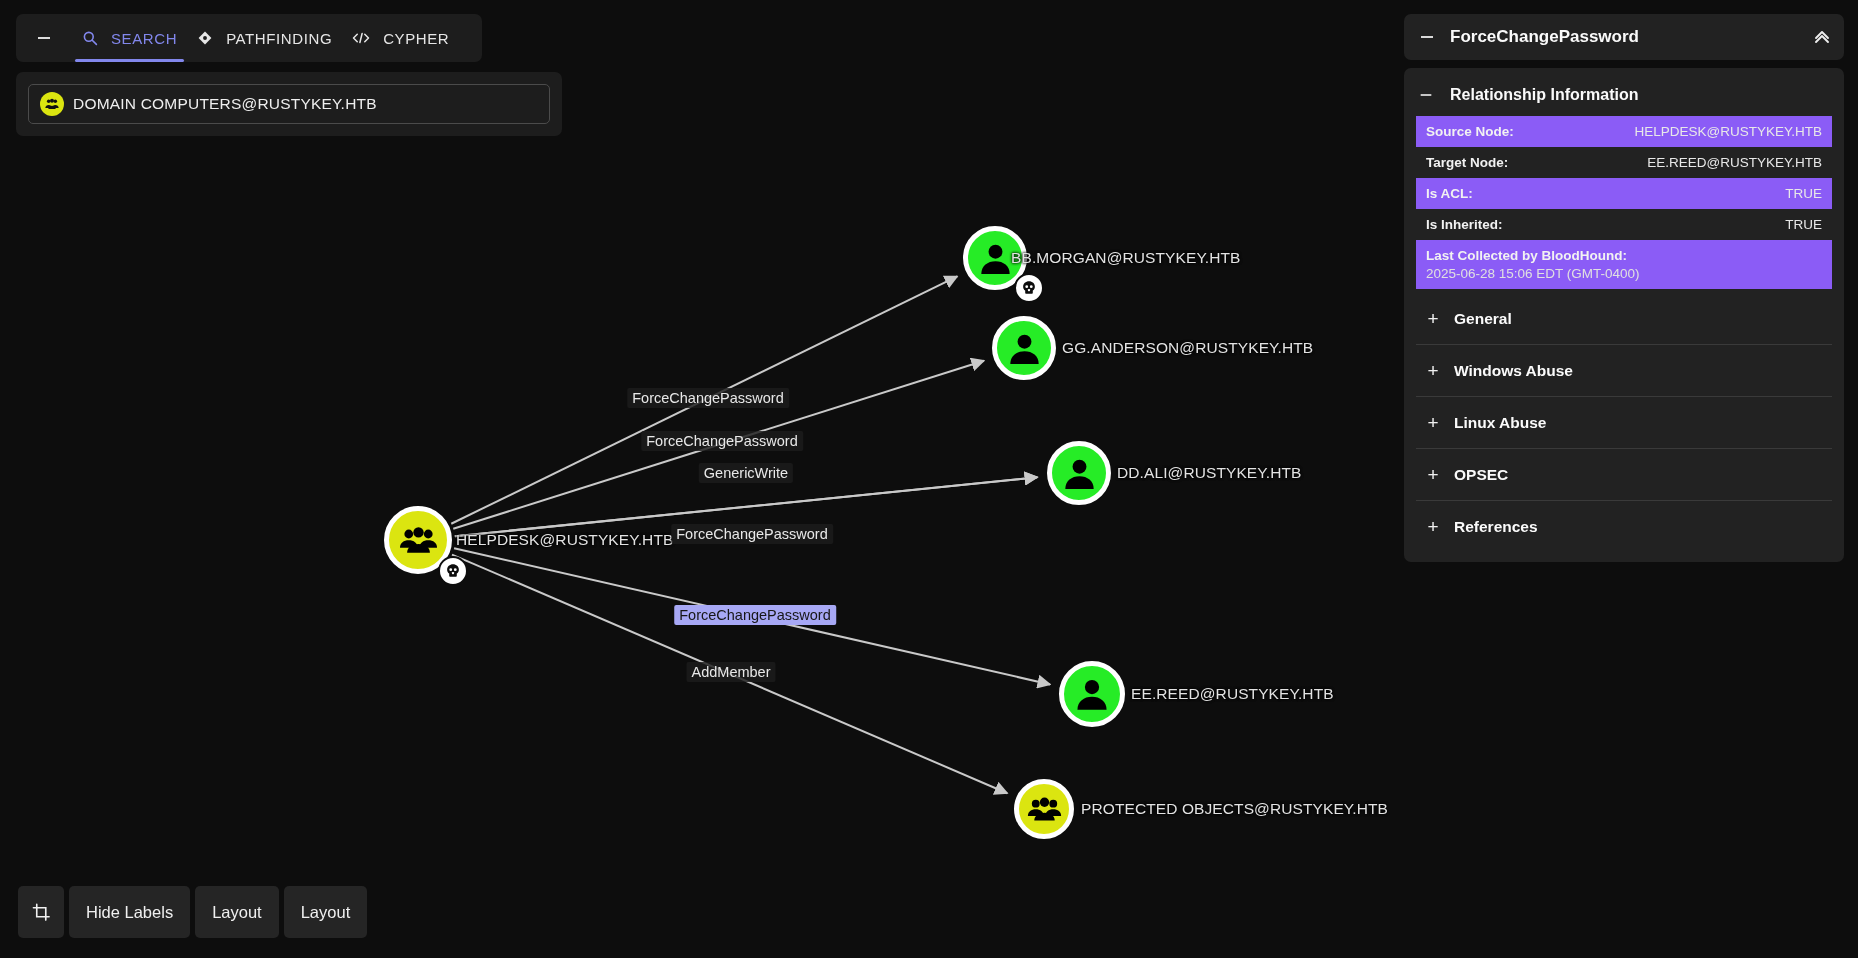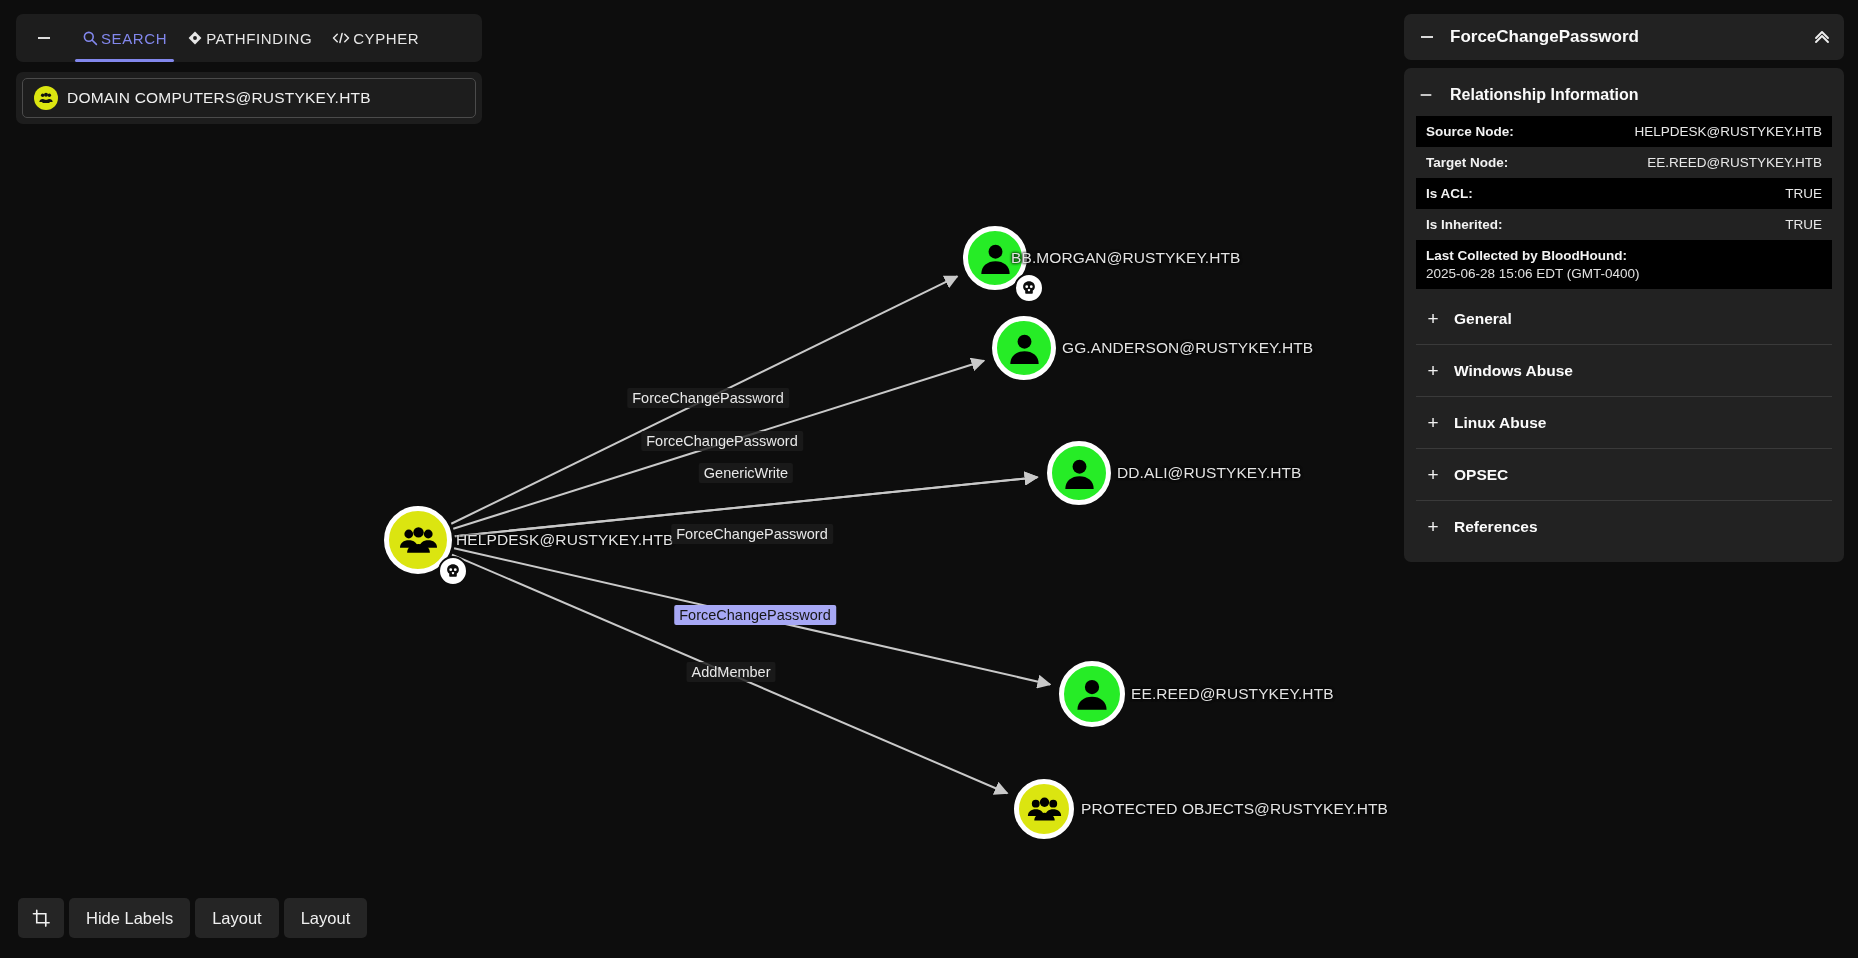--- a/index.html
+++ b/index.html
@@ -49,54 +49,54 @@
   #tabbar {
     display: flex; align-items: stretch; height: 48px;
     background: #1d1d1d; border-radius: 7px; overflow: hidden;
     width: 466px;
   }
   #collapse-search-btn {
     width: 56px; display:flex; align-items:center; justify-content:center;
     color:#dcdcdc; background:transparent; border:none; cursor:pointer;
   }
   .tab {
-    display: flex; align-items: center; gap: 3px;
+    display: flex; align-items: center; gap: 13px;
     padding: 0 10px; color: #e6e6e6; font-size: 15px;
     letter-spacing: .6px; cursor: pointer; position: relative;
     background: transparent; border: none; font-family: inherit;
   }
   .tab.active { color: #8287ec; }
   .tab.active::after {
     content: ""; position: absolute; left: 3px; right: 3px; bottom: 0;
     height: 3px; background: #8287ec; border-radius: 2px;
   }
   .tab .ic { display:flex; align-items:center; }
 
   #search-field-box {
     margin-top: 10px; background: #1d1d1d; border-radius: 7px;
-    padding: 6px; width: 466px;
+    padding: 12px; width: 546px;
   }
   #search-input-row {
     display: flex; align-items: center; gap: 9px;
     border: 1px solid #4b4b4b; border-radius: 5px;
     height: 40px; padding: 0 11px; background: transparent;
   }
   #search-chip-icon {
     width: 24px; height: 24px; border-radius: 50%; background: #dbe510;
     display:flex; align-items:center; justify-content:center; flex: 0 0 auto;
   }
   #search-value { color: #efefef; font-size: 15.5px; letter-spacing: .2px; }
 
   
   #bottom-toolbar {
     position: absolute; left: 18px; bottom: 20px; display: flex; gap: 5px; z-index: 20;
   }
   .tb-btn {
     background: #252525; color: #f0f0f0; border: none; border-radius: 5px;
-    height: 40px; padding: 0 17px; font-size: 16.5px; font-family: inherit;
+    height: 52px; padding: 0 17px; font-size: 16.5px; font-family: inherit;
     cursor: pointer; display: flex; align-items: center; justify-content: center;
   }
   .tb-btn.icon-only { width: 46px; padding: 0; }
 
   
   #right-panel { position: absolute; right: 14px; top: 14px; width: 440px; z-index: 20; }
   #panel-header {
     background: #222222; border-radius: 7px; height: 46px;
     display: flex; align-items: center; padding: 0 12px 0 14px;
   }
@@ -114,21 +114,21 @@
   #rel-info-header {
     display: flex; align-items: center; padding: 6px 14px 12px;
   }
   #rel-info-title { color: #fafafa; font-size: 16px; font-weight: bold; margin-left: 6px; text-align: right; }
 
   .kv-list { padding: 0 12px; }
   .kv-row {
     display: flex; align-items: baseline; justify-content: space-between;
     padding: 8px 10px; font-size: 13.5px; gap: 12px;
   }
-  .kv-row.zebra { background: #000000; }
+  .kv-row.zebra { background: #8b5cf6; }
   .kv-key { color: #f2f2f2; font-weight: bold; white-space: nowrap; }
   .kv-val { color: #e8e8e8; text-align: right; }
   .kv-row.stacked { display: block; }
   .kv-row.stacked .kv-val { text-align: left; margin-top: 3px; color: #e0e0e0; }
 
   .accordion { padding: 0 12px; margin-top: 4px; }
   .acc-item { border-bottom: 1px solid #3a3a3a; }
   .acc-item:last-child { border-bottom: none; }
   .acc-head {
     display: flex; align-items: center; gap: 14px;

